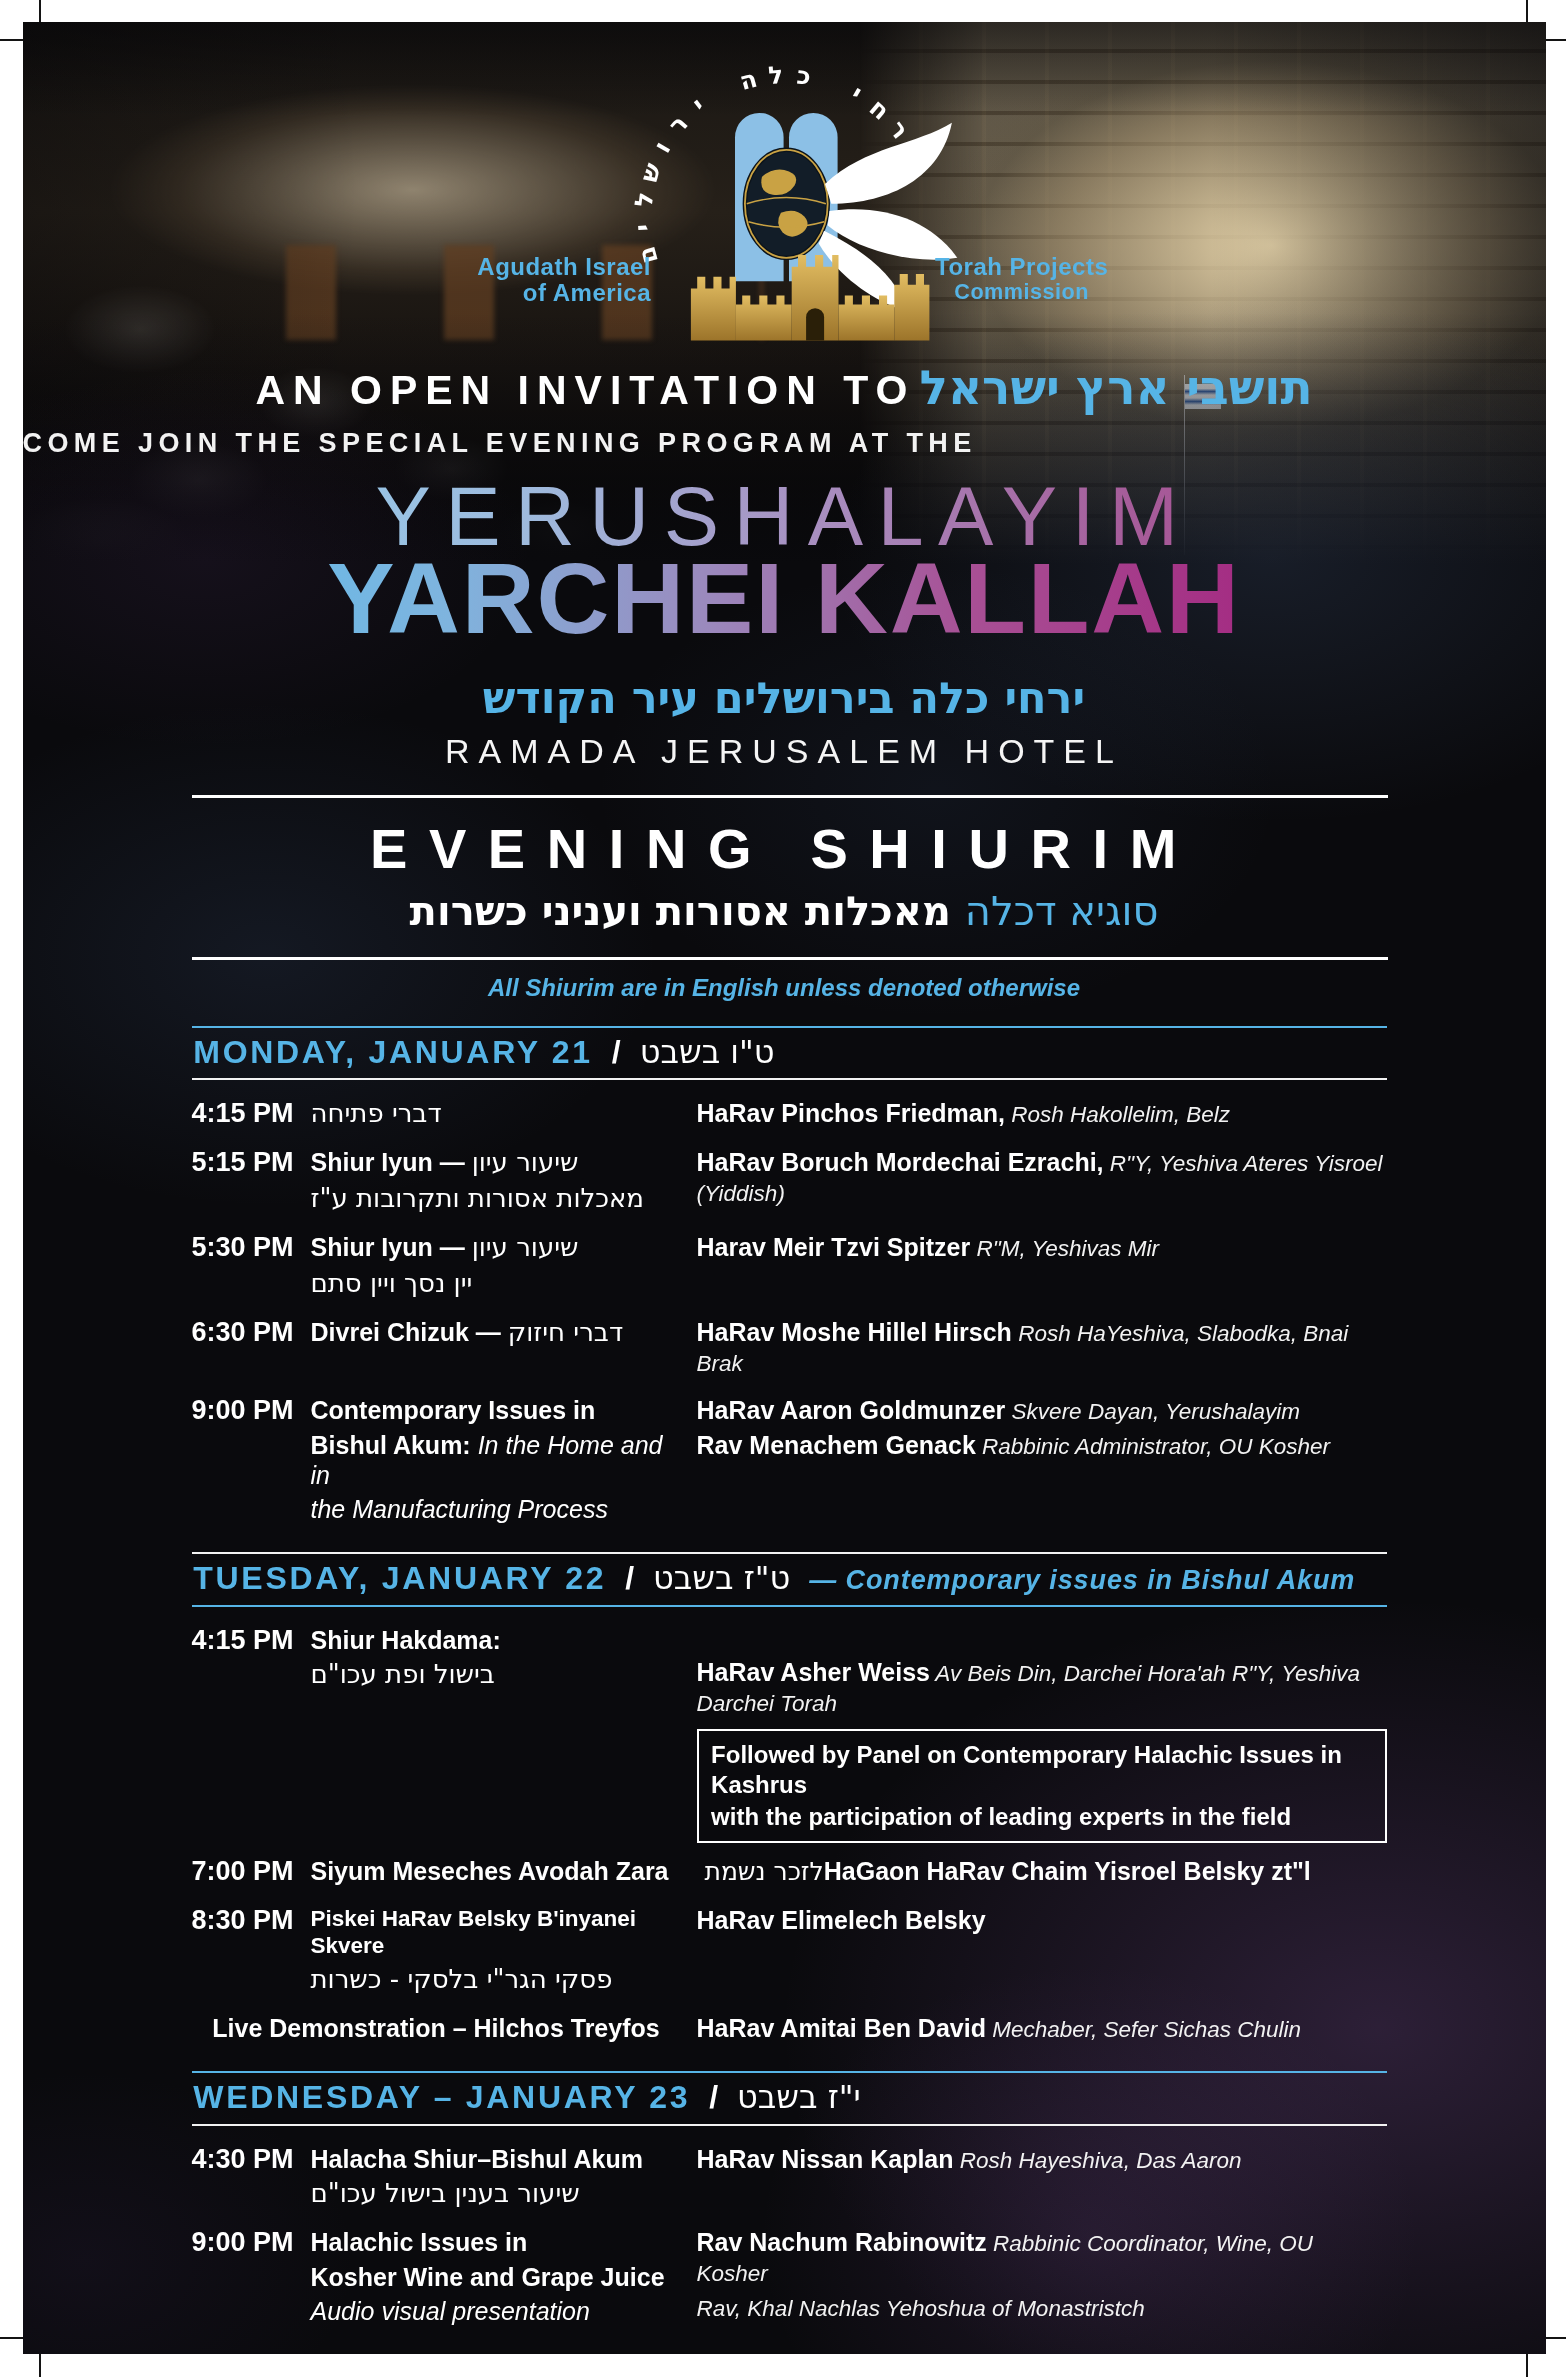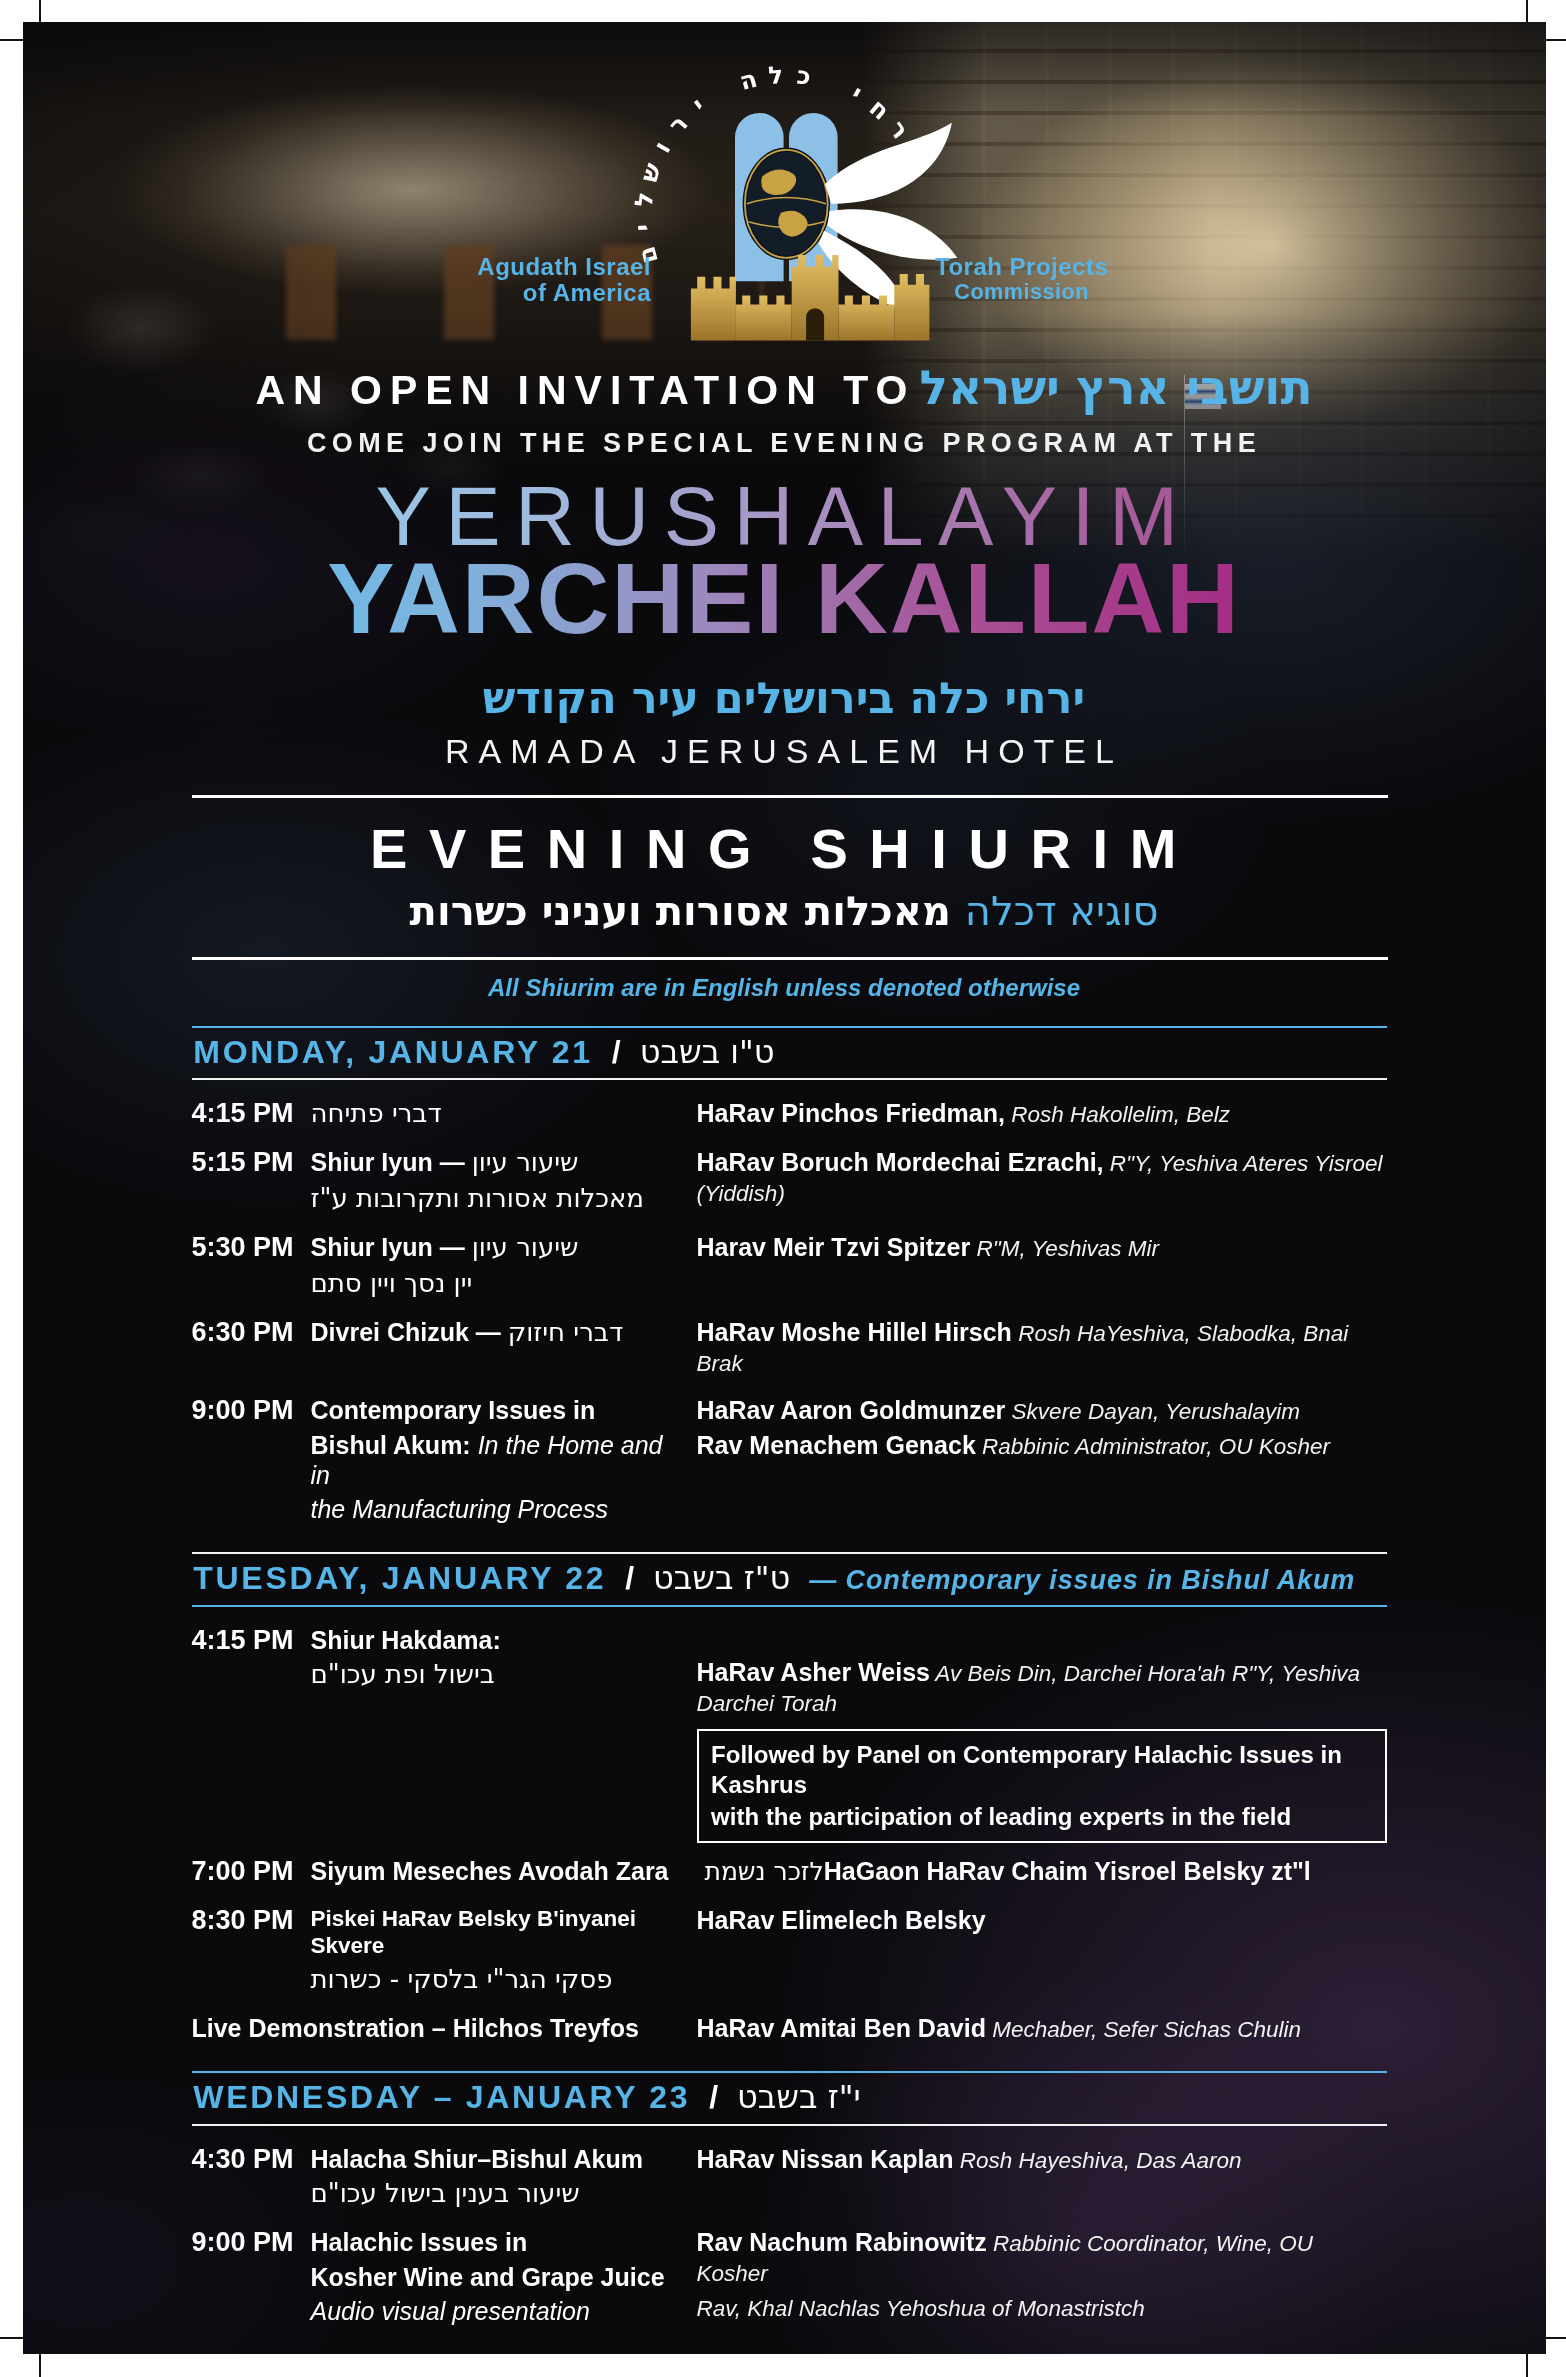--- a/index.html
+++ b/index.html
@@ -87,21 +87,21 @@
   .logo-svg{display:block;margin:0 auto;}
   .org{position:absolute;top:205px;color:var(--blue);font-weight:700;font-size:24px;line-height:1.08;letter-spacing:0.5px;}
   .org.left{right:50%;margin-right:133px;text-align:right;}
   .org.right{left:50%;margin-left:151px;text-align:center;}
   .org .l2{font-size:21.6px;}
 
   
   .invite{margin-top:14.4px;text-align:center;white-space:nowrap;}
   .inv-en{font-size:41px;font-weight:700;letter-spacing:8px;color:#fff;}
   .inv-he{font-size:47px;font-weight:700;color:var(--blue);font-family:"DejaVu Sans",sans-serif;}
-  .join{margin-top:12.6px;text-align:center;font-size:27px;font-weight:700;letter-spacing:5.4px;color:#f2f2f2;}
+  .join{margin-top:12.6px;text-align:left;font-size:27px;font-weight:700;letter-spacing:5.4px;color:#f2f2f2;}
   .title1{
     margin-top:21.6px;text-align:center;font-size:83px;font-weight:400;letter-spacing:14.4px;line-height:.9;
     background:linear-gradient(90deg,#8fd4f2 6%,#9fb9dc 34%,#a88fc0 52%,#a65e9b 72%,#a93a86 95%);
     -webkit-background-clip:text;background-clip:text;color:transparent;
   }
   .title2{
     margin-top:-5.4px;text-align:center;font-size:101px;font-weight:800;letter-spacing:1.8px;line-height:.98;
     background:linear-gradient(90deg,#54bdee 5%,#7fb4de 28%,#9b89bd 45%,#a85095 62%,#a42d83 80%,#8e2d78 97%);
     -webkit-background-clip:text;background-clip:text;color:transparent;
   }
@@ -119,21 +119,21 @@
   .day-hdr{border-top:2.7px solid;border-bottom:2.7px solid;padding:5.4px 1.8px 7.2px;}
   .rt-blue{border-top-color:var(--blue);} .rt-white{border-top-color:#f2f2f2;}
   .rb-blue{border-bottom-color:var(--blue);} .rb-white{border-bottom-color:#f2f2f2;}
   .day-line{display:flex;align-items:baseline;gap:19px;}
   .day-name{font-size:32px;font-weight:700;letter-spacing:2.7px;color:var(--blue);white-space:nowrap;}
   .day-sep{font-size:32px;font-weight:700;color:#fff;}
   .day-he{font-size:32px;font-weight:400;color:#fff;font-family:"DejaVu Sans",sans-serif;}
   .day-suffix{font-size:27px;font-weight:700;font-style:italic;color:var(--blue);letter-spacing:0.9px;}
   .rows{margin-top:18px;}
   .row{display:grid;grid-template-columns:119px 386px 1fr;align-items:start;margin-bottom:13.5px;}
-  .row.wide .tcell{grid-column:1 / 3;}
+  .row.wide .tcell{grid-column:1 / 3;text-align:center;}
   .time{font-size:27px;font-weight:700;color:#fff;}
   .tcell{padding-right:16px;}
   .tline,.sline{line-height:1.2;margin-bottom:4.5px;font-size:25px;}
   .tcell.small .tline{font-size:22.5px;}
   .seg-bold{font-weight:700;color:#fff;}
   .seg-italic{font-style:italic;font-weight:400;color:#fff;}
   .seg-heb,.seg-hebin{font-family:"DejaVu Sans",sans-serif;font-weight:400;color:#fff;font-size:26px;}
   .seg-name{font-weight:700;color:#fff;}
   .seg-detail{font-style:italic;font-weight:400;font-size:22.5px;color:#f2f2f2;}
   .seg-hebname{font-family:"DejaVu Sans",sans-serif;font-weight:400;font-size:25px;color:#fff;}

